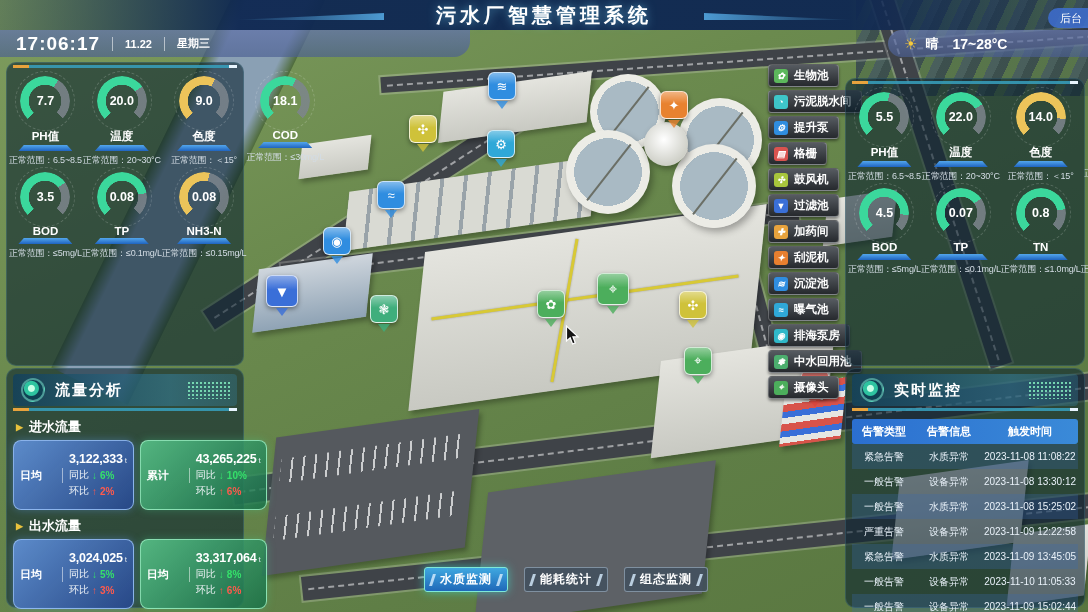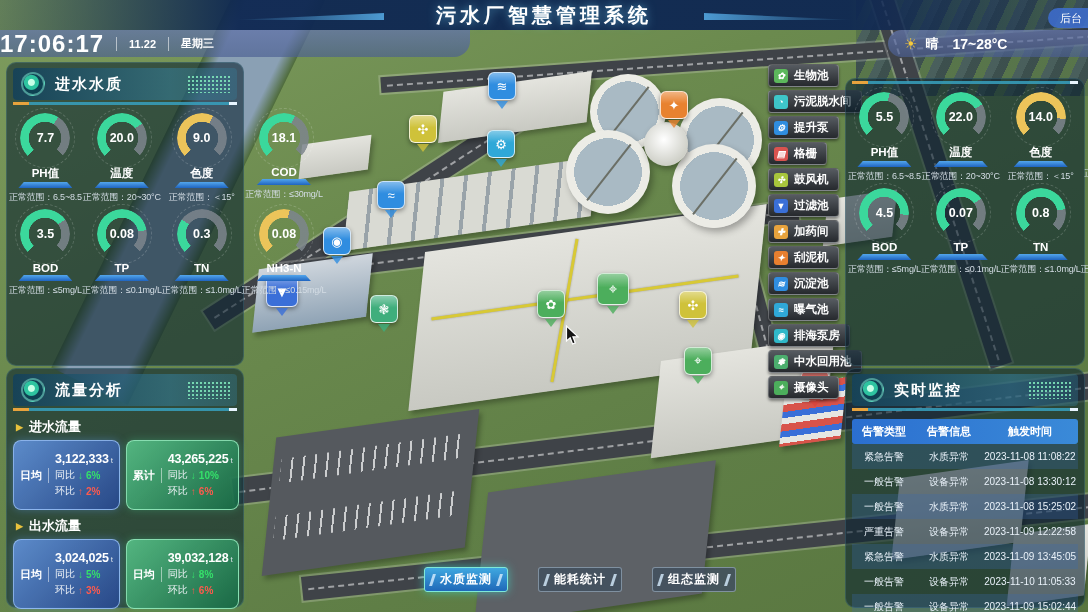--- a/index.html
+++ b/index.html
@@ -45,21 +45,21 @@
   .title{position:absolute;left:0;right:0;top:2px;text-align:center;color:#fff;font-size:20px;font-weight:bold;
       letter-spacing:4px;text-shadow:0 0 10px rgba(120,220,255,.6)}
   .wing{position:absolute;top:13px;width:150px;height:7px;z-index:5;opacity:.9}
   .wing.l{left:calc(50% - 310px);background:linear-gradient(90deg,rgba(70,160,230,0),rgba(90,180,240,.9));
       clip-path:polygon(0 100%,100% 0,100% 100%)}
   .wing.r{right:calc(50% - 310px);background:linear-gradient(270deg,rgba(70,160,230,0),rgba(90,180,240,.9));
       clip-path:polygon(0 0,100% 100%,0 100%)}
   .timebar{position:absolute;left:0;top:30px;width:470px;height:27px;z-index:5;
       background:linear-gradient(180deg,rgba(98,116,168,.78),rgba(74,94,146,.66));
       border-bottom-right-radius:16px;display:flex;align-items:center;color:#fff}
-  .tb-time{font-size:24px;font-weight:bold;margin-left:0;letter-spacing:1px}
+  .tb-time{font-size:19px;font-weight:bold;margin-left:16px;letter-spacing:1px}
   .tb-div{width:1px;height:14px;background:rgba(255,255,255,.55);margin:0 12px}
   .tb-sm{font-size:11px;font-weight:bold}
   .weatherbar{position:absolute;right:0;top:30px;width:200px;height:27px;z-index:5;
       background:linear-gradient(180deg,rgba(98,116,168,.78),rgba(74,94,146,.66));
       border-radius:14px 0 0 14px;display:flex;align-items:center;color:#fff}
   .sun{color:#f5c93a;font-size:15px;margin-left:16px}
   .w-cond{font-size:13px;font-weight:bold;margin-left:8px}
   .w-temp{font-size:14px;font-weight:bold;margin-left:14px}
   .backend{position:absolute;right:0;top:8px;z-index:6;height:20px;line-height:20px;padding:0 6px 0 12px;
       background:rgba(62,110,210,.85);border-radius:11px 0 0 11px;color:#fff;font-size:11px;cursor:pointer}
@@ -91,21 +91,21 @@
   .grange{color:#d3dce4;font-size:9px;margin-top:3px;white-space:nowrap;letter-spacing:-.2px}
   
   .flabel{display:flex;align-items:center;margin:7px 9px 4px;color:#fff;font-size:13px;font-weight:bold}
   .flabel .arr{color:#e8c23d;font-size:9px;margin-right:6px}
   .cards{display:flex;gap:6px;margin:0 6px}
   .fcard{flex:1;height:70px;border-radius:8px;display:flex;align-items:center;padding:4px 6px;box-sizing:border-box}
   .fcard.blue{background:linear-gradient(135deg,rgba(98,148,222,.88),rgba(38,72,152,.82));
       border:1px solid rgba(150,190,245,.85);box-shadow:0 0 8px rgba(90,150,230,.4)}
   .fcard.green{background:linear-gradient(135deg,rgba(88,196,138,.88),rgba(22,112,72,.82));
       border:1px solid rgba(150,235,190,.85);box-shadow:0 0 8px rgba(70,200,140,.35)}
-  .fstat{color:#fff;font-size:11px;font-weight:bold;padding-right:6px;margin-right:6px;
+  .fstat{color:#fff;font-size:11px;font-weight:bold;padding-right:20px;margin-right:6px;
       border-right:1px solid rgba(255,255,255,.5);white-space:nowrap}
   .fbody{flex:1;min-width:0}
   .fval{color:#fff;font-size:12.5px;font-weight:bold;white-space:nowrap;letter-spacing:-.2px}
   .funit{font-size:8px;color:#dde4ea;margin-left:2px;font-weight:normal}
   .frow{display:flex;align-items:center;gap:3px;font-size:10px;color:#f0f4f8;margin-top:2px}
   .tr-down{color:#35e06a;font-weight:bold}
   .tr-up{color:#ff5a4d;font-weight:bold}
   .pct-g{color:#35e06a;font-weight:bold}
   .pct-r{color:#ff5a4d;font-weight:bold}
   
@@ -115,21 +115,21 @@
       color:#e9f1f9;font-size:10px;text-align:center;white-space:nowrap}
   .trow:nth-child(odd){background:rgba(58,108,180,.28)}
   
   .facbar{position:absolute;left:768px;top:64px;z-index:4;display:flex;flex-direction:column;gap:3px}
   .fac{display:inline-flex;align-items:center;gap:6px;height:21px;padding:0 9px 0 5px;align-self:flex-start;
       background:linear-gradient(180deg,#565b61,#26292d);border:1px solid rgba(255,255,255,.25);
       border-radius:4px;color:#fff;font-size:11.5px;font-weight:bold;box-shadow:0 2px 3px rgba(0,0,0,.4);cursor:pointer;white-space:nowrap}
   .fic{width:14px;height:14px;border-radius:3px;background:var(--c,#3a8fd8);color:#fff;font-size:9px;
       display:flex;align-items:center;justify-content:center;font-style:normal}
   
-  .tabs{position:absolute;left:424px;top:567px;z-index:6;display:flex;gap:30px}
+  .tabs{position:absolute;left:424px;top:567px;z-index:6;display:flex;gap:16px}
   .tab{height:23px;padding:0 6px;display:flex;align-items:center;color:#fff;font-size:12px;font-weight:bold;
       letter-spacing:1px;cursor:pointer;border-radius:3px;background:rgba(66,80,95,.88);
       border:1px solid rgba(185,205,225,.5)}
   .tab::before,.tab::after{content:"";width:3px;height:12px;background:rgba(215,238,255,.8);transform:skewX(-18deg)}
   .tab::before{margin-right:6px}
   .tab::after{margin-left:6px}
   .tab.active{background:linear-gradient(180deg,#3fa8e0,#1f68b8);border:1px solid #7fe8d8;
       box-shadow:0 0 10px rgba(63,216,201,.65)}
   .cursor{position:absolute;left:565px;top:325px;z-index:9}
 </style>
@@ -228,25 +228,20 @@
 
 <div class="weatherbar">
   <span class="sun">☀</span>
   <span class="w-cond">晴</span>
   <span class="w-temp">17~28°C</span>
 </div>
 
 <div class="backend">后台</div>
 
 <div class="panel" style="left:6px;top:62px;width:236px;height:302px">
-  <div class="p-head">
-    <div class="p-ico"></div>
-    <div class="p-title">进水水质</div>
-    <div class="p-dots"></div>
-  </div>
   <div class="p-line"></div>
   <div class="g-grid">
     <div class="gcell">
       <div class="gauge">
           <div class="garc" style="background: conic-gradient(from 225deg, rgb(59, 216, 156) 0deg, rgb(59, 216, 156) 167.4deg, rgba(125, 133, 141, 0.85) 167.4deg, rgba(125, 133, 141, 0.85) 270deg, transparent 270deg);"></div>
           <div class="gval">7.7</div>
         </div>
       <div class="glabel">PH值</div>
         <div class="gribbon"></div>
       <div class="grange">正常范围：6.5~8.5</div>
@@ -288,29 +283,20 @@
       <div class="grange">正常范围：≤5mg/L</div>
     </div>
     <div class="gcell">
       <div class="gauge">
           <div class="garc" style="background: conic-gradient(from 225deg, rgb(59, 216, 156) 0deg, rgb(59, 216, 156) 216deg, rgba(125, 133, 141, 0.85) 216deg, rgba(125, 133, 141, 0.85) 270deg, transparent 270deg);"></div>
           <div class="gval">0.08</div>
         </div>
       <div class="glabel">TP</div>
         <div class="gribbon"></div>
       <div class="grange">正常范围：≤0.1mg/L</div>
-    </div>
-    <div class="gcell">
-      <div class="gauge">
-          <div class="garc" style="background: conic-gradient(from 225deg, rgb(59, 216, 156) 0deg, rgb(59, 216, 156) 81deg, rgba(125, 133, 141, 0.85) 81deg, rgba(125, 133, 141, 0.85) 270deg, transparent 270deg);"></div>
-          <div class="gval">0.3</div>
-        </div>
-      <div class="glabel">TN</div>
-        <div class="gribbon"></div>
-      <div class="grange">正常范围：≤1.0mg/L</div>
     </div>
     <div class="gcell">
       <div class="gauge">
           <div class="garc" style="background: conic-gradient(from 225deg, rgb(236, 196, 90) 0deg, rgb(236, 196, 90) 148.5deg, rgba(125, 133, 141, 0.85) 148.5deg, rgba(125, 133, 141, 0.85) 270deg, transparent 270deg);"></div>
           <div class="gval">0.08</div>
         </div>
       <div class="glabel">NH3-N</div>
         <div class="gribbon"></div>
       <div class="grange">正常范围：≤0.15mg/L</div>
     </div>
@@ -381,21 +367,21 @@
         <div class="frow">
             <span>环比</span>
             <span class="tr-up">↑</span>
             <span class="pct-r">3%</span>
           </div>
       </div>
     </div>
     <div class="fcard green">
       <div class="fstat">日均</div>
       <div class="fbody">
-        <div class="fval"><span>39,032,128</span><span class="funit">t</span></div>
+        <div class="fval"><span>33,317,064</span><span class="funit">t</span></div>
         <div class="frow">
             <span>同比</span>
             <span class="tr-down">↓</span>
             <span class="pct-g">8%</span>
           </div>
         <div class="frow">
             <span>环比</span>
             <span class="tr-up">↑</span>
             <span class="pct-r">6%</span>
           </div>

